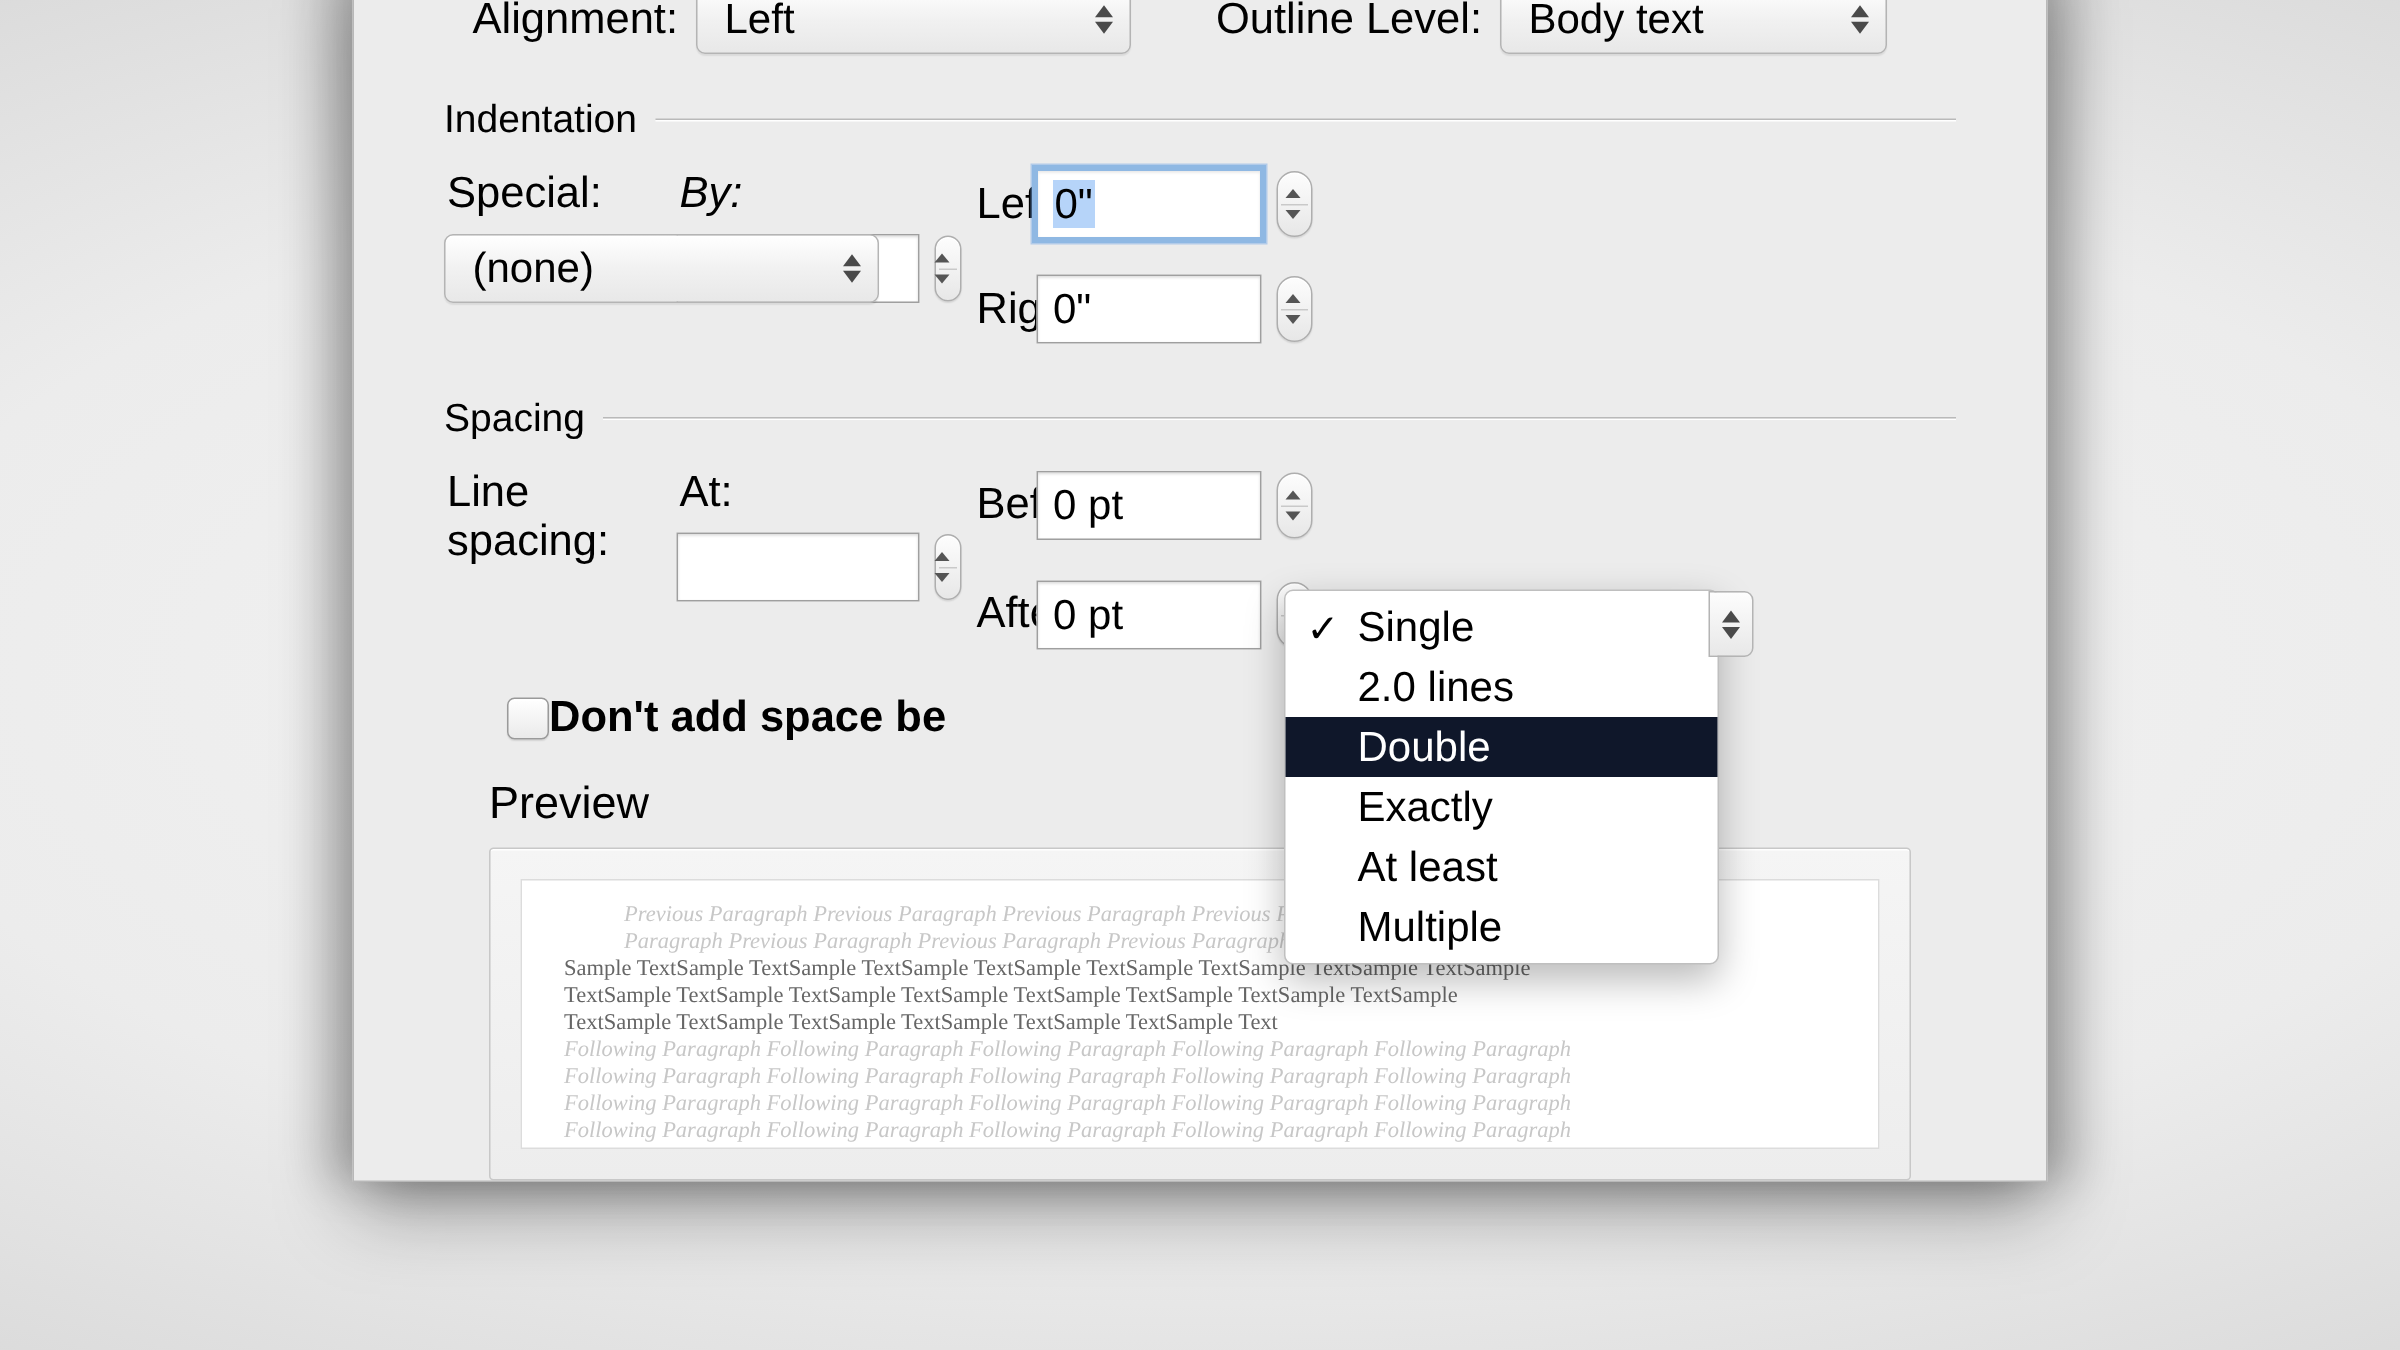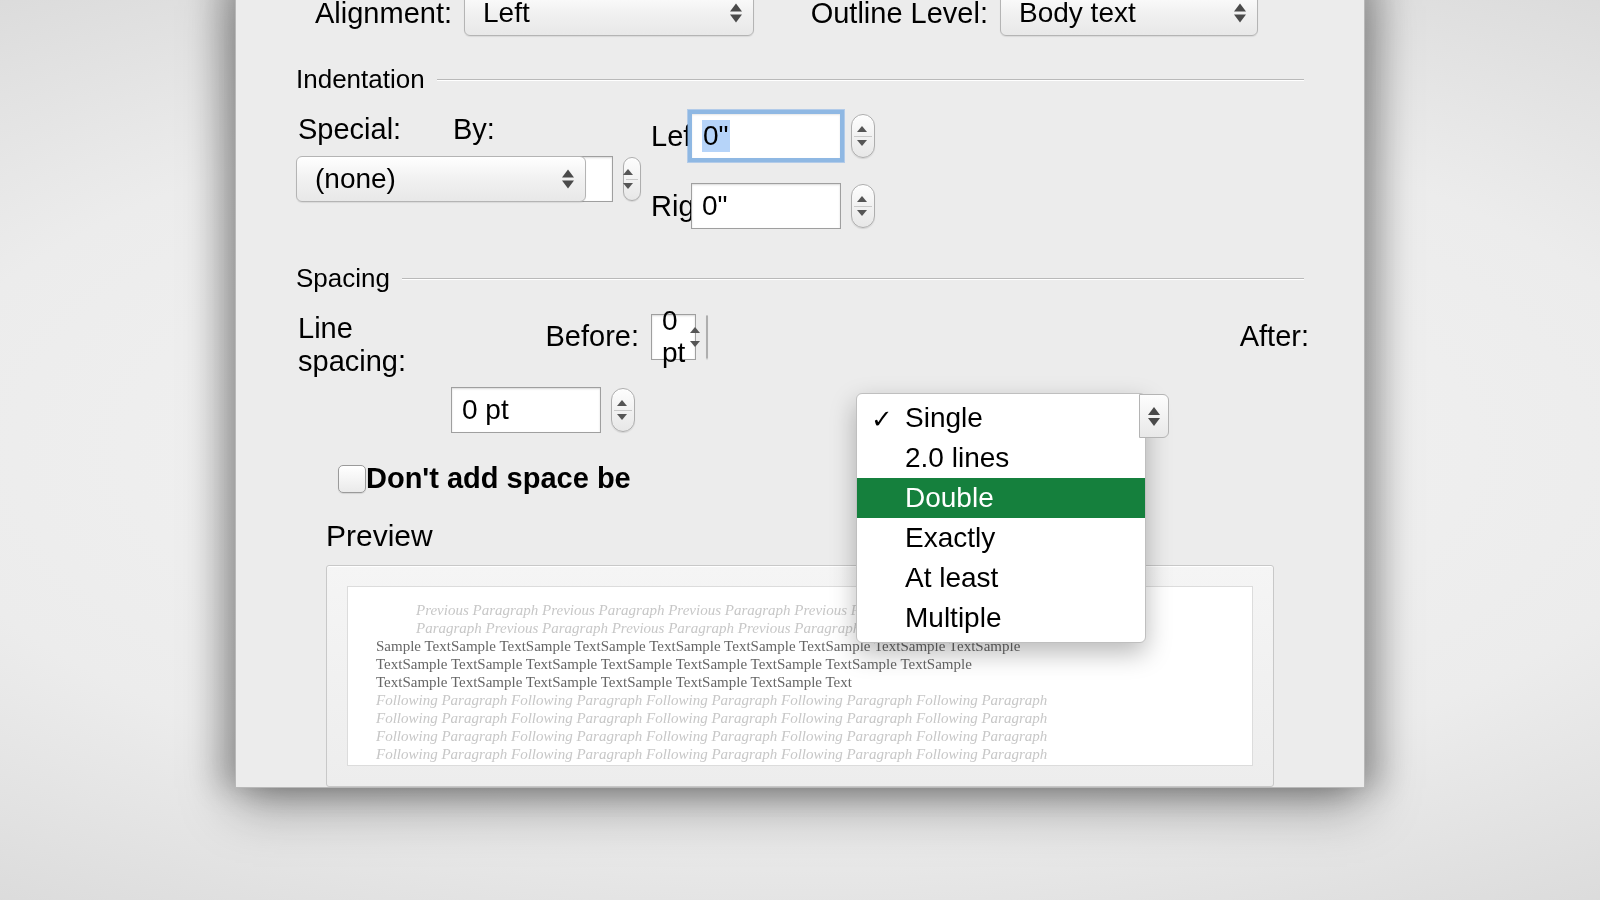--- a/index.html
+++ b/index.html
@@ -210,21 +210,21 @@
     font-size: 28px;
     padding: 0 18px 0 48px;
     position: relative;
     cursor: default;
   }
   .popup .item .check {
     position:absolute; left:14px; top:6px;
     font-size: 26px;
   }
   .popup .item.hl {
-    background: #15803d;
+    background: #0f172a;
     color: #fff;
   }
 </style>
 </head>
 <body>
 
 <div class="window">
 
   <div class="row">
     <div class="lbl lbl-align">Alignment:</div>
@@ -267,21 +267,21 @@
     <div class="col-special" style="grid-row:1 / span 2; align-self:start;">
       <div class="sub-lbl">Special:</div>
       <div class="select" style="width:290px">
         <span>(none)</span>
         <span class="arrows">
           <span class="tri-up"></span>
             <span class="tri-down"></span>
         </span>
       </div>
     </div>
-    <div class="col-by" style="grid-row:1 / span 2; align-self:start;">
+    <div class="col-by" style="grid-row:1 / span 2; align-self:start;font-style:italic;">
       <div class="sub-lbl">By:</div>
       <div class="by-row">
         <div class="textfield">
           <span></span>
         </div>
         <div class="stepper">
           <span class="arrows-s">
               <span class="tri-up"></span>
               <span class="tri-down"></span>
             </span>
@@ -320,20 +320,34 @@
             <span class="tri-up"></span>
             <span class="tri-down"></span>
           </span>
       </div>
     </div>
     <div></div>
     <div class="col-special" style="grid-row:1 / span 2; align-self:start;">
       <div class="sub-lbl">Line spacing:</div>
 
       <div style="height:46px"></div>
+    </div>
+    <div class="col-by" style="grid-row:1 / span 2; align-self:start;">
+      <div class="sub-lbl">At:</div>
+      <div class="by-row">
+        <div class="textfield">
+          <span></span>
+        </div>
+        <div class="stepper">
+          <span class="arrows-s">
+              <span class="tri-up"></span>
+              <span class="tri-down"></span>
+            </span>
+        </div>
+      </div>
     </div>
 
     <div class="glbl">After:</div>
     <div style="display:flex;gap:10px;align-items:center">
       <div class="textfield">
         <span>0 pt</span>
       </div>
       <div class="stepper">
         <span class="arrows-s">
             <span class="tri-up"></span>

